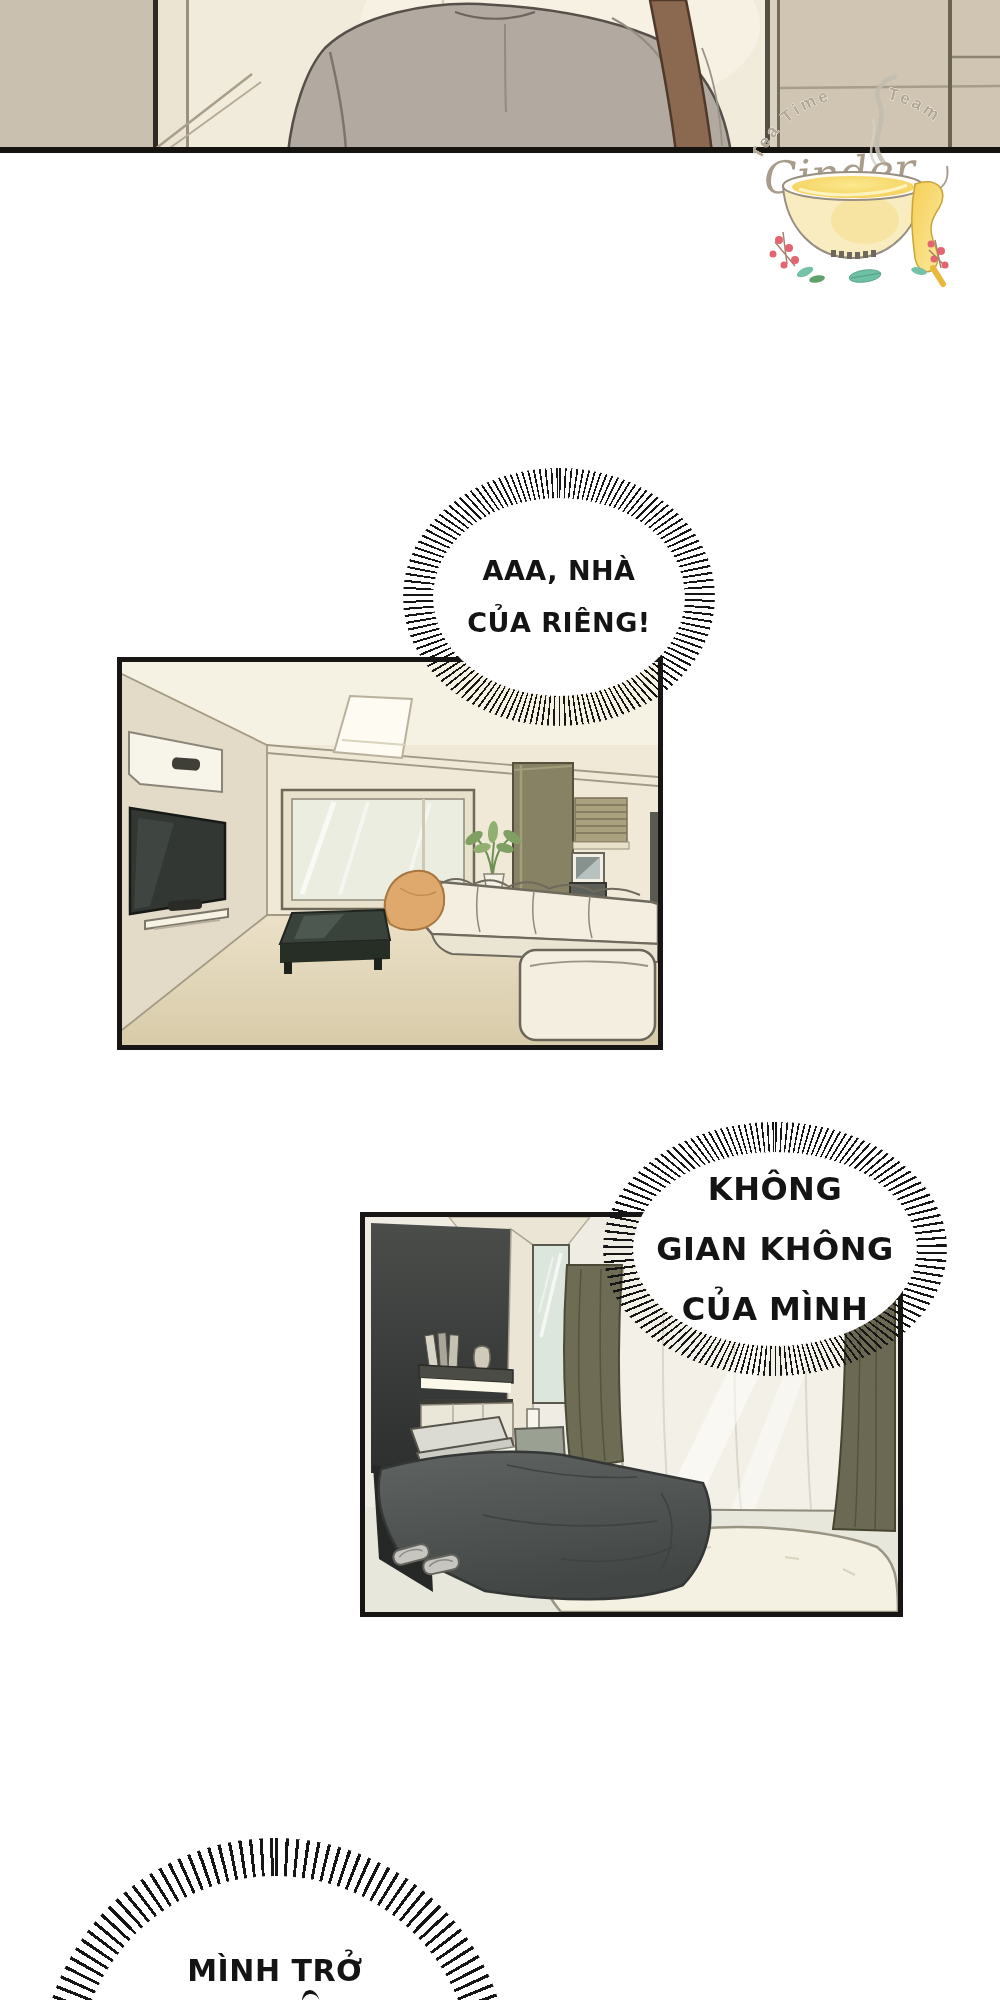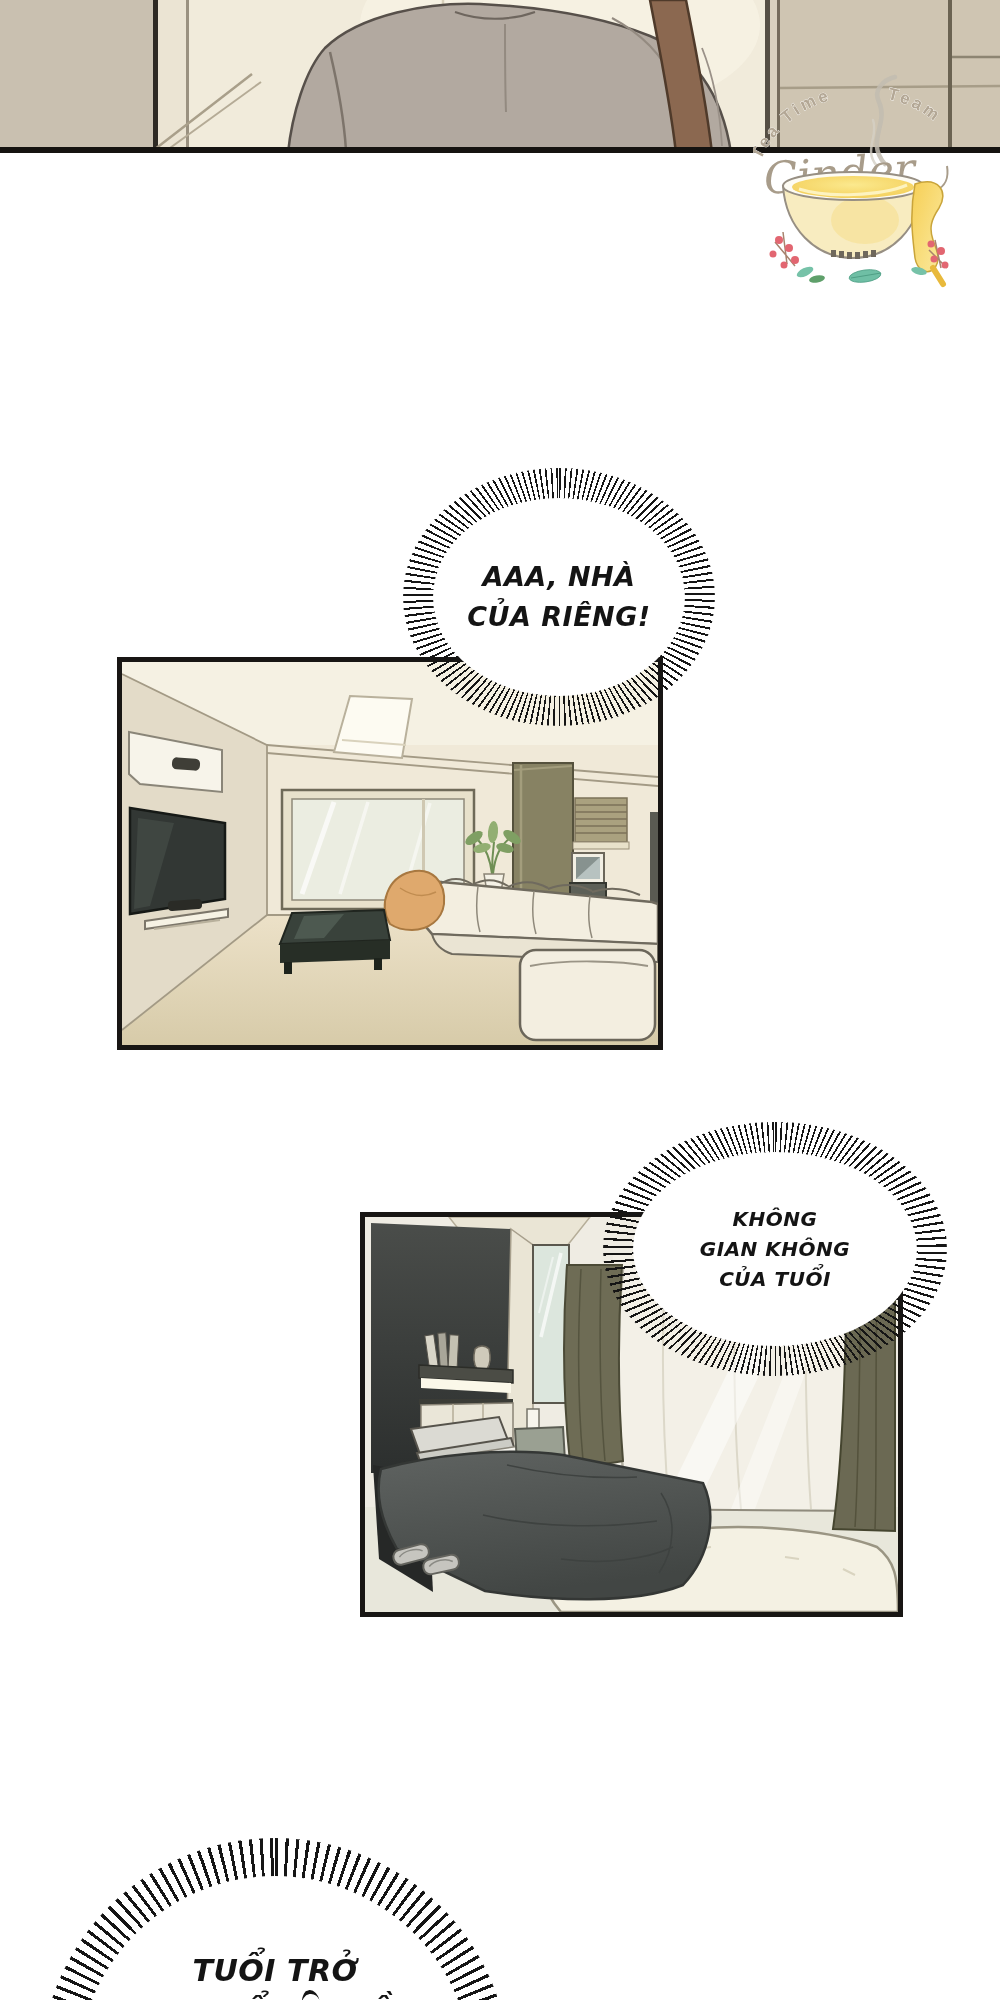--- a/index.html
+++ b/index.html
@@ -8,26 +8,26 @@
   .abs{position:absolute;}
   
   .panel{position:absolute;border:5px solid #181614;box-sizing:border-box;background:#efece3;}
   .panel svg{display:block;}
   .top-panel{position:absolute;left:0;top:0;width:1000px;height:153px;}
   
   .burst{position:absolute;border-radius:50%;
          background:repeating-conic-gradient(#151515 0deg 0.8deg, rgba(0,0,0,0) 0.8deg 2.6deg);}
   .burst-inner{position:absolute;background:#ffffff;border-radius:50%;
                display:flex;flex-direction:column;align-items:center;justify-content:center;
-               text-align:center;font-weight:bold;font-style:italic;color:#141414;
-               letter-spacing:0.5px;}
+               text-align:center;font-weight:bold;color:#141414;
+               letter-spacing:0.5px;gap:12px;}
   #bubble-1{left:403px;top:468px;width:312px;height:258px;z-index:30;}
   #bubble-1 .burst-inner{inset:30px;font-size:27px;line-height:1.48;}
   #bubble-2{left:603px;top:1122px;width:344px;height:254px;z-index:30;}
-  #bubble-2 .burst-inner{inset:30px;font-size:20px;line-height:1.5;}
+  #bubble-2 .burst-inner{inset:30px;font-size:32px;line-height:1.5;}
   #bubble-3{left:40px;top:1838px;width:470px;height:470px;z-index:30;}
   #bubble-3 .burst-inner{inset:38px;font-size:30px;line-height:1.42;justify-content:flex-start;padding-top:74px;box-sizing:border-box;}
   .cutoff-mark{position:absolute;left:301px;top:1990px;width:18px;height:10px;z-index:31;
                border-top:4px solid #141414;border-radius:50% 50% 0 0 / 100% 100% 0 0;
                transform:rotate(-10deg);}
   #living-panel{left:117px;top:657px;width:546px;height:393px;z-index:10;}
   #bedroom-panel{left:360px;top:1212px;width:543px;height:405px;z-index:10;}
   #team-logo{left:753px;top:72px;width:250px;height:228px;z-index:20;}
 </style>
 </head>
@@ -243,21 +243,21 @@
         <rect x="162" y="300" width="8" height="12" fill="#1d231c"></rect>
         <rect x="252" y="296" width="8" height="12" fill="#1d231c"></rect>
       </g>
     </svg>
   </div>
 
   <div class="burst" id="bubble-2">
     <div class="burst-inner">
       <span>KHÔNG</span>
       <span>GIAN KHÔNG</span>
-      <span>CỦA TUỔI</span>
+      <span>CỦA MÌNH</span>
     </div>
   </div>
 
   <div class="panel" id="bedroom-panel">
     <svg width="533" height="395" viewBox="0 0 533 395">
       <defs>
         <linearGradient id="wallG" x1="0" y1="0" x2="0" y2="1">
           <stop offset="0" stop-color="#4a4d4a"></stop>
             <stop offset="1" stop-color="#2c2f2e"></stop>
         </linearGradient>
@@ -346,19 +346,19 @@
         <g transform="rotate(-12 76 347)">
           <rect x="58" y="340" width="36" height="15" rx="7" fill="#c6c5bf" stroke="#63635d" stroke-width="2"></rect>
           <path d="M64,347 C70,342 82,342 88,347" fill="none" stroke="#8a8a84" stroke-width="1.5"></path>
         </g>
       </g>
     </svg>
   </div>
 
   <div class="burst" id="bubble-3">
     <div class="burst-inner">
-      <span>TUỔI TRỞ</span>
+      <span>MÌNH TRỞ</span>
       <span>LẠI TUỔI 37 RỒI!</span>
     </div>
   </div>
   <div class="cutoff-mark"></div>
 
 </div>
 
 </body></html>

